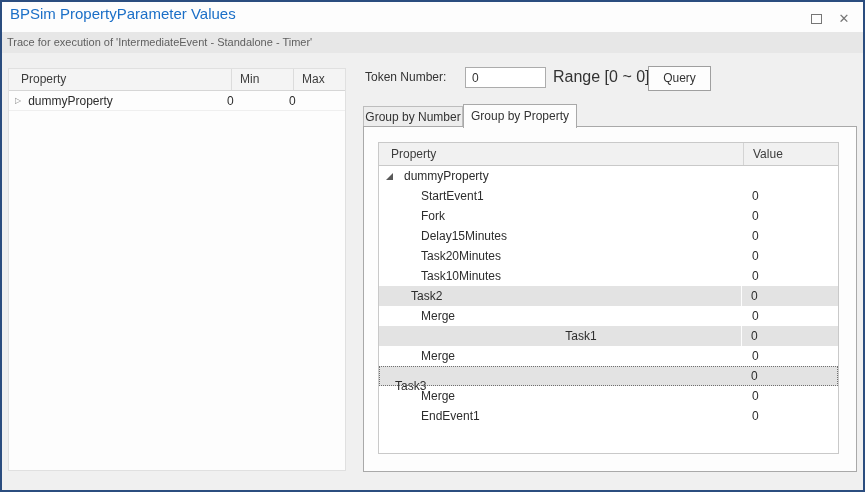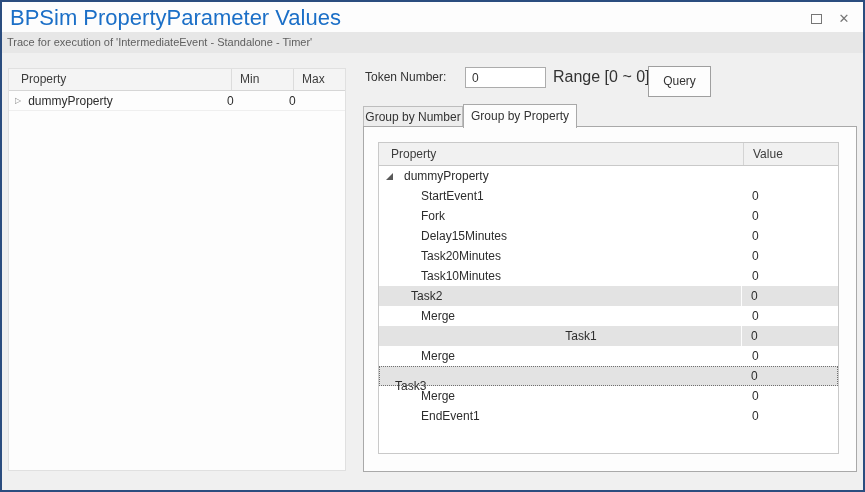--- a/index.html
+++ b/index.html
@@ -12,21 +12,21 @@
     position:relative; width:865px; height:492px;
     border:2px solid #2b4d7f; background:#f0f0f0; overflow:hidden;
   }
   
   .titlebar {
     position:absolute; left:0; top:0; width:861px; height:30px;
     background:#fdfdfd;
   }
   .title {
     position:absolute; left:8px; top:3px;
-    font-size:22px; color:#1b6fc7; white-space:nowrap;
+    font-size:15px; color:#1b6fc7; white-space:nowrap;
   }
   .win-controls { position:absolute; right:8px; top:8px; display:flex; gap:6px; }
   .win-btn { width:22px; height:17px; display:flex; align-items:center; justify-content:center; cursor:default; }
   .max-glyph { width:11px; height:10px; border:1px solid #767676; background:transparent; }
   .close-glyph { font-size:13px; color:#767676; line-height:1; }
   
   .subtitle-strip {
     position:absolute; left:0; top:30px; width:861px; height:21px;
     background:#e7e7e7; color:#5f5f5f; font-size:11px;
     line-height:21px; padding-left:5px; white-space:nowrap;
@@ -53,21 +53,21 @@
   .token-label { position:absolute; left:363px; top:64px; height:22px; line-height:22px;
     font-size:12px; color:#333;text-align:center; }
   .token-input {
     position:absolute; left:463px; top:65px; width:81px; height:21px;
     border:1px solid #acacac; background:#fff; font-size:12px; color:#333;
     padding-left:6px; font-family:"Liberation Sans", sans-serif;
   }
   .range-label { position:absolute; left:551px; top:64px; height:22px; line-height:22px;
     font-size:16px; color:#333; }
   .query-btn {
-    position:absolute; left:646px; top:64px; width:63px; height:31px;
+    position:absolute; left:646px; top:64px; width:63px; height:25px;
     background:#fdfdfd; border:1px solid #9f9f9f; font-size:12px; color:#333;
     font-family:"Liberation Sans", sans-serif; text-align:center; line-height:21px; cursor:default;
   }
   
   .tab { position:absolute; font-size:12px; color:#333; text-align:center; white-space:nowrap; }
   .tab-inactive {
     left:361px; top:104px; width:100px; height:21px; line-height:20px;
     background:#ededed; border:1px solid #bdbdbd; z-index:1;
   }
   .tab-active {

